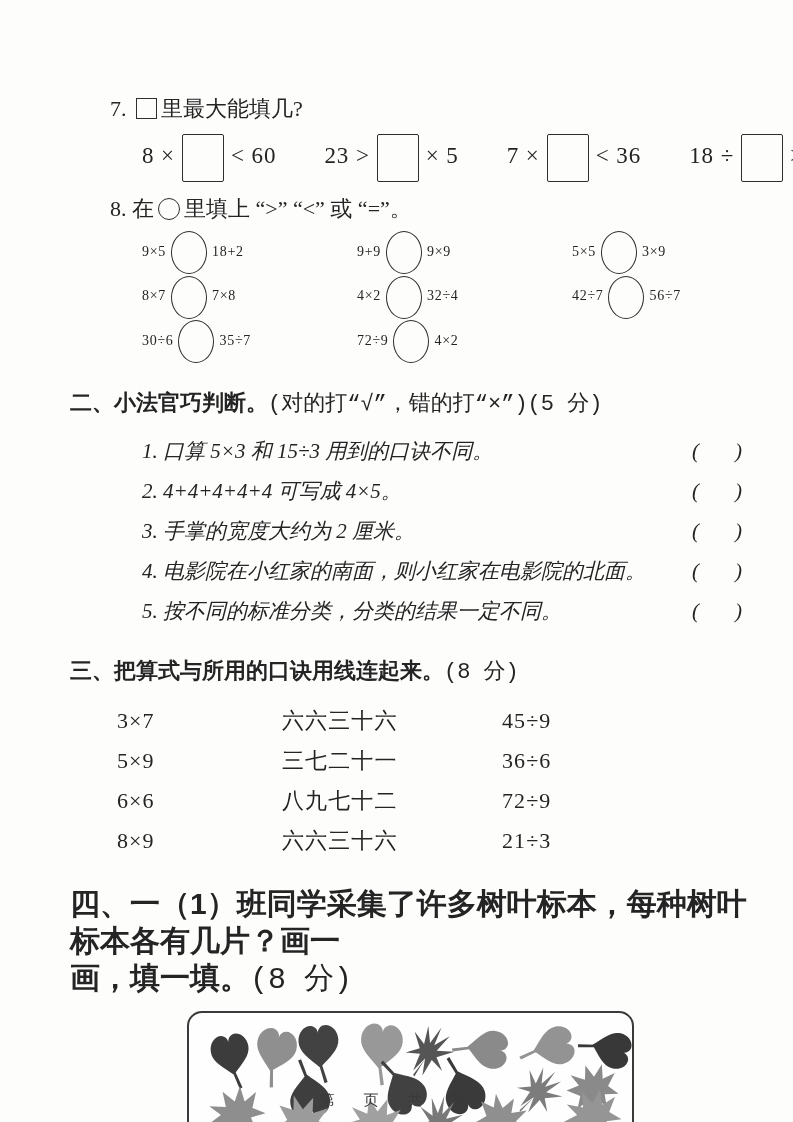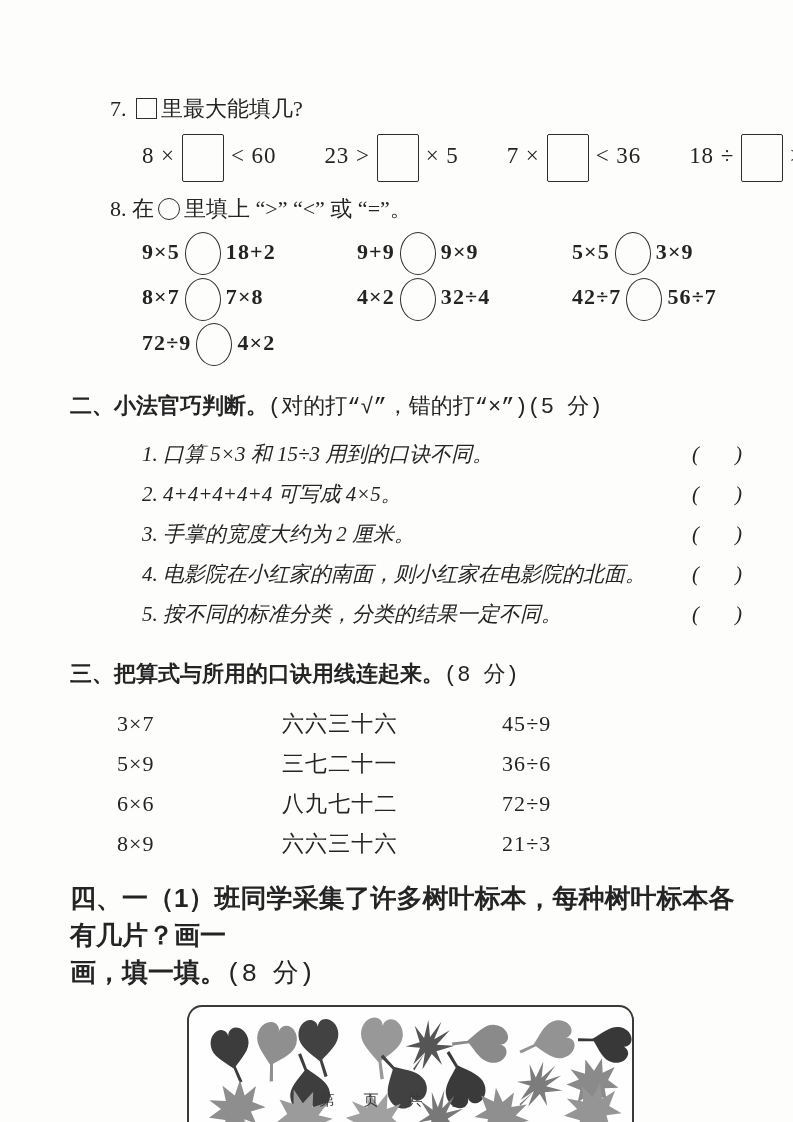--- a/index.html
+++ b/index.html
@@ -23,40 +23,40 @@
           border-radius:50%;vertical-align:-4px;margin:0 4px;}
   .q7-exprs{padding-left:100px;display:flex;gap:48px;align-items:center;
             height:56px;margin-bottom:6px;font-size:23px;}
   .expr{white-space:nowrap;letter-spacing:.04em;}
   .ansbox{display:inline-block;width:40px;height:46px;border:1.6px solid #2e2e2e;
           border-radius:2px;vertical-align:middle;margin:0 7px;}
 
   
   .q8-line{padding-left:68px;font-size:22px;line-height:34px;margin-bottom:4px;}
   .q8-grid{padding-left:100px;display:grid;grid-template-columns:215px 215px auto;
-           font-size:22px;font-weight:bold;}
+           font-size:14px;}
   .q8-grid .cmp{line-height:44px;white-space:nowrap;letter-spacing:.05em;}
   .anscircle{display:inline-block;width:34px;height:41px;border:1.6px solid #2e2e2e;
           border-radius:50%;vertical-align:middle;margin:0 5px;}
 
   
   .sec-title{padding-left:28px;font-size:22px;line-height:36px;margin-top:22px;}
   .judge-list{margin-top:8px;}
   .judge-row{margin-left:100px;width:600px;display:flex;justify-content:space-between;
              font-size:21px;line-height:40px;font-style:italic;}
   .judge-text{white-space:nowrap;}
   .bracket{display:inline-flex;gap:36px;font-size:21px;}
 
   
   .match-grid{margin-left:75px;margin-top:10px;display:grid;
               grid-template-columns:165px 220px auto;font-size:22px;}
   .match-grid span{line-height:40px;letter-spacing:.05em;}
 
   
-  .sec4-title{padding:0 40px 0 28px;font-size:26px;line-height:37px;margin-top:16px;}
+  .sec4-title{padding:0 40px 0 28px;font-size:30px;line-height:37px;margin-top:24px;}
   .leafbox{margin:12px 0 0 145px;width:447px;height:146px;
            border:2px solid #3a3a3a;border-radius:15px;box-sizing:border-box;
            overflow:hidden;background:#fefefe;}
   .leafbox svg{display:block;}
 
   
   .footer{position:absolute;bottom:12px;left:0;width:100%;text-align:center;
           font-family:"Liberation Sans","DejaVu Sans",sans-serif;
           font-size:15px;letter-spacing:7px;color:#3a3a3a;}
 </style>
@@ -80,20 +80,21 @@
     <span>8.</span>
     <span>在</span><span class="circ-sym"></span><span>里填上 “&gt;” “&lt;” 或 “=”。</span>
   </div>
   <div class="q8-grid">
     <span class="cmp"><span>9×5</span><span class="anscircle"></span><span>18+2</span></span>
     <span class="cmp"><span>9+9</span><span class="anscircle"></span><span>9×9</span></span>
     <span class="cmp"><span>5×5</span><span class="anscircle"></span><span>3×9</span></span>
     <span class="cmp"><span>8×7</span><span class="anscircle"></span><span>7×8</span></span>
     <span class="cmp"><span>4×2</span><span class="anscircle"></span><span>32÷4</span></span>
     <span class="cmp"><span>42÷7</span><span class="anscircle"></span><span>56÷7</span></span>
+    <span class="cmp"><span>30÷6</span><span class="anscircle"></span><span>35÷7</span></span>
     <span class="cmp"><span>72÷9</span><span class="anscircle"></span><span>4×2</span></span>
   </div>
 
   <div class="sec-title">
     <span class="hd">二、小法官巧判断。</span><span class="note">(对的打“√”，错的打“×”)(5 分)</span>
   </div>
   <div class="judge-list">
     <div class="judge-row">
       <span class="judge-text"><span>1.</span> <span>口算 5×3 和 15÷3 用到的口诀不同。</span></span>
       <span class="bracket">

